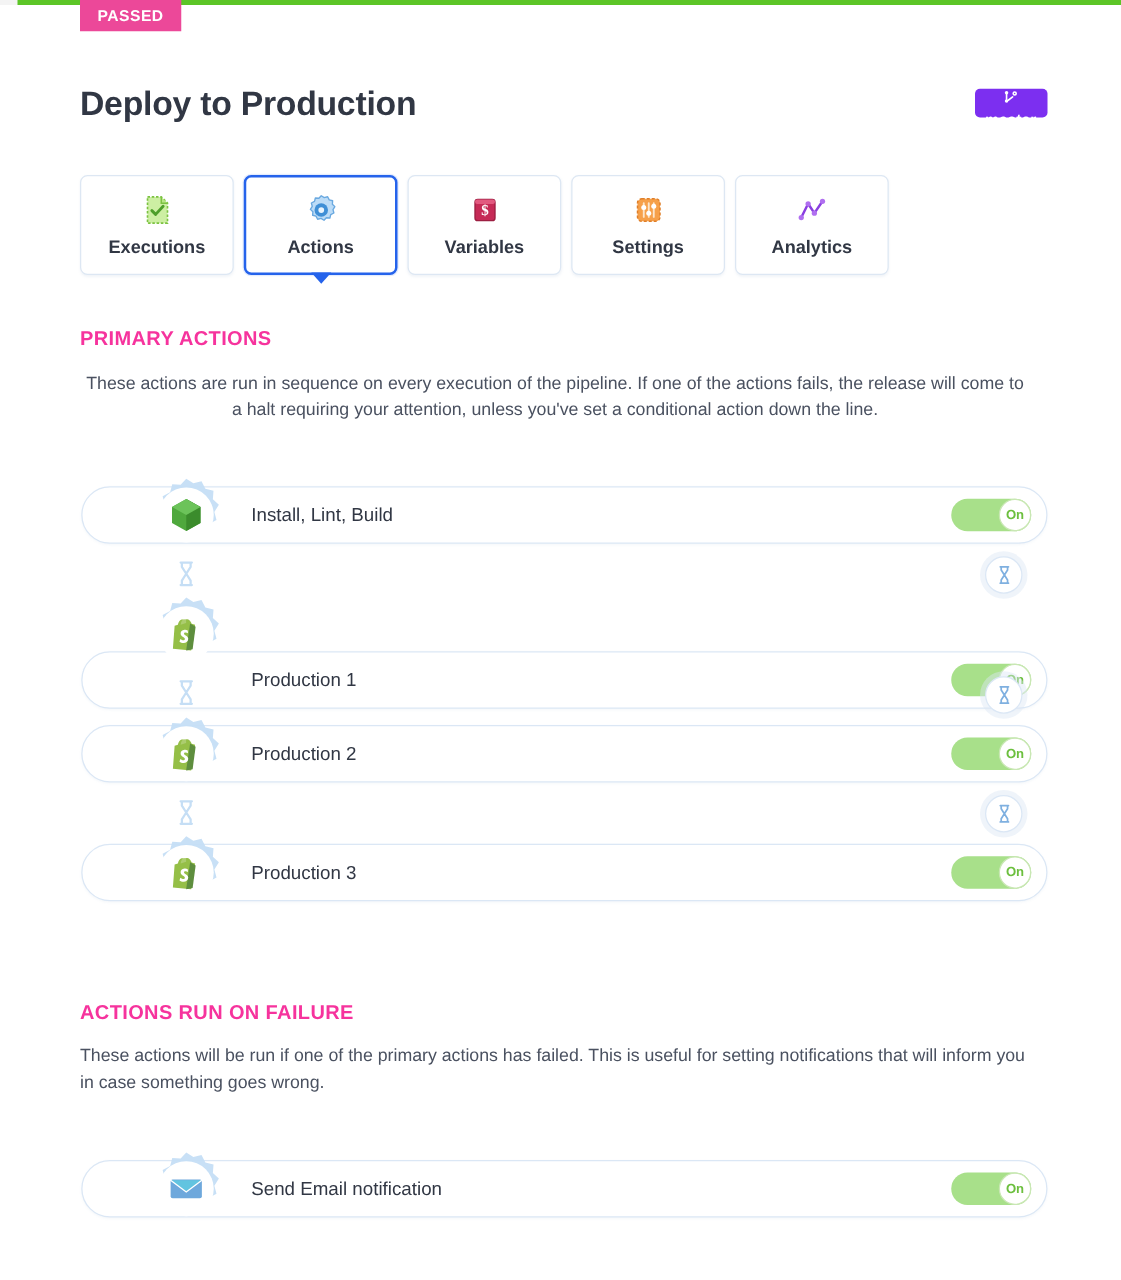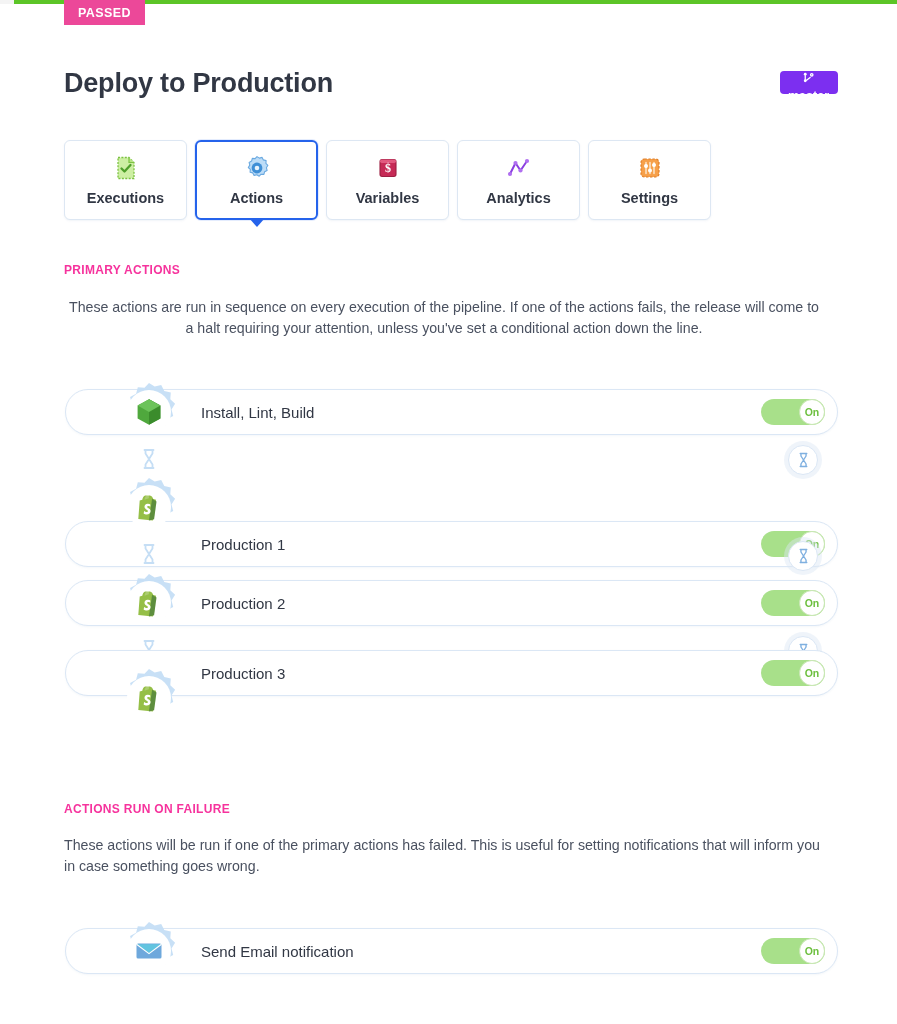--- a/index.html
+++ b/index.html
@@ -116,21 +116,21 @@
     border-right: 8px solid transparent;
     border-top: 9px solid #2563eb;
   }
   .tab-icon { width: 26px; height: 26px; display: block; }
 
   
   .sec-head {
     position: absolute;
     left: 64px;
     color: #f6339d;
-    font-size: 12px;
+    font-size: 16px;
     font-weight: bold;
     letter-spacing: 0.3px;
   }
   .sec-desc {
     position: absolute;
     left: 64px;
     width: 760px;
     color: #4a5160;
     font-size: 14.2px;
     line-height: 21px;
@@ -273,41 +273,41 @@
         <rect x="5" y="4.5" width="16" height="3.6" rx="1.8" fill="#e2597f"></rect>
         <text x="13" y="17.4" font-family="Liberation Serif, serif" font-size="12" font-weight="bold" fill="#ffffff" text-anchor="middle">$</text>
       </svg>
     </span>
     <span class="tab-label">Variables</span>
   </div>
 
   <div class="tab">
     <span class="tab-icon">
       <svg width="26" height="26" viewBox="0 0 26 26">
+        <rect x="4" y="4" width="18" height="18" rx="3.4" fill="#f6a04a" stroke="#e07f28" stroke-width="1.2" stroke-dasharray="2.4 1.6"></rect>
+        <path d="M9 7.5 v11 M13 7.5 v11 M17 7.5 v11" stroke="#fde5c9" stroke-width="1.5" stroke-linecap="round"></path>
+        <circle cx="9" cy="11" r="2" fill="#ffffff"></circle>
+        <circle cx="13" cy="15.5" r="2" fill="#ffffff"></circle>
+        <circle cx="17" cy="10" r="2" fill="#ffffff"></circle>
+      </svg>
+    </span>
+    <span class="tab-label">Settings</span>
+  </div>
+
+  <div class="tab">
+    <span class="tab-icon">
+      <svg width="26" height="26" viewBox="0 0 26 26">
         <path d="M4 19 L9.5 8 L14.5 15.5 L21 6" fill="none" stroke="#8a3fe0" stroke-width="2" stroke-linecap="round" stroke-linejoin="round"></path>
         <circle cx="4" cy="19" r="2.1" fill="#b06ff0"></circle>
         <circle cx="9.5" cy="8" r="2.1" fill="#b06ff0"></circle>
         <circle cx="14.5" cy="15.5" r="2.1" fill="#b06ff0"></circle>
         <circle cx="21" cy="6" r="2.1" fill="#b06ff0"></circle>
       </svg>
     </span>
     <span class="tab-label">Analytics</span>
-  </div>
-
-  <div class="tab">
-    <span class="tab-icon">
-      <svg width="26" height="26" viewBox="0 0 26 26">
-        <rect x="4" y="4" width="18" height="18" rx="3.4" fill="#f6a04a" stroke="#e07f28" stroke-width="1.2" stroke-dasharray="2.4 1.6"></rect>
-        <path d="M9 7.5 v11 M13 7.5 v11 M17 7.5 v11" stroke="#fde5c9" stroke-width="1.5" stroke-linecap="round"></path>
-        <circle cx="9" cy="11" r="2" fill="#ffffff"></circle>
-        <circle cx="13" cy="15.5" r="2" fill="#ffffff"></circle>
-        <circle cx="17" cy="10" r="2" fill="#ffffff"></circle>
-      </svg>
-    </span>
-    <span class="tab-label">Settings</span>
   </div>
 
 </div>
 
 <div class="sec-head" style="top:263px;">PRIMARY ACTIONS</div>
 <div class="sec-desc" style="top:297px;text-align:center;">These actions are run in sequence on every execution of the pipeline. If one of the actions fails, the release will come to a halt requiring your attention, unless you've set a conditional action down the line.</div>
 
 <div class="action-row" style="top:389px;">
   <div class="action-label">Install, Lint, Build</div>
   <div class="toggle">
@@ -402,21 +402,21 @@
   <svg width="16" height="22" viewBox="0 0 16 22" fill="none" stroke="#c5def5" stroke-width="1.8" stroke-linecap="round" stroke-linejoin="round">
     <path d="M3.5 2 h9 M3.5 20 h9 M4.5 2 v3.5 L8 11 l3.5-5.5 V2 M4.5 20 v-3.5 L8 11 l3.5 5.5 V20"></path>
   </svg>
 </div>
 <div class="right-hourglass" style="left:788px; top:636px;">
   <svg width="13" height="16" viewBox="0 0 16 22" fill="none" stroke="#7fb0e0" stroke-width="1.9" stroke-linecap="round" stroke-linejoin="round">
     <path d="M3.5 2 h9 M3.5 20 h9 M4.5 2 v3.5 L8 11 l3.5-5.5 V2 M4.5 20 v-3.5 L8 11 l3.5 5.5 V20"></path>
   </svg>
 </div>
 
-<div class="action-row" style="top:650px;">
+<div class="action-row" style="top:675px;">
   <div class="action-label">Production 3</div>
   <div class="toggle">
     <div class="knob">On</div>
   </div>
 </div>
 <div class="gear-holder" style="left:118px; top:667px;">
   <span class="ring">
     <svg width="62" height="62" viewBox="0 0 62 62">
       <path d="M31 2 l5.7 3.6 6.5-1.7 3.1 6 6.5 1.7 -.5 6.7 4.8 4.5 -3.6 5.7 1.7 6.5 -6 3.1 -1.7 6.5 -6.7-.5 -4.5 4.8 -5.7-3.6 -6.5 1.7 -3.1-6 -6.5-1.7 .5-6.7 -4.8-4.5 3.6-5.7 -1.7-6.5 6-3.1 1.7-6.5 6.7 .5 z" fill="#c5def5" opacity="0.95"></path>
       <circle cx="31" cy="31" r="22" fill="#ffffff"></circle>

